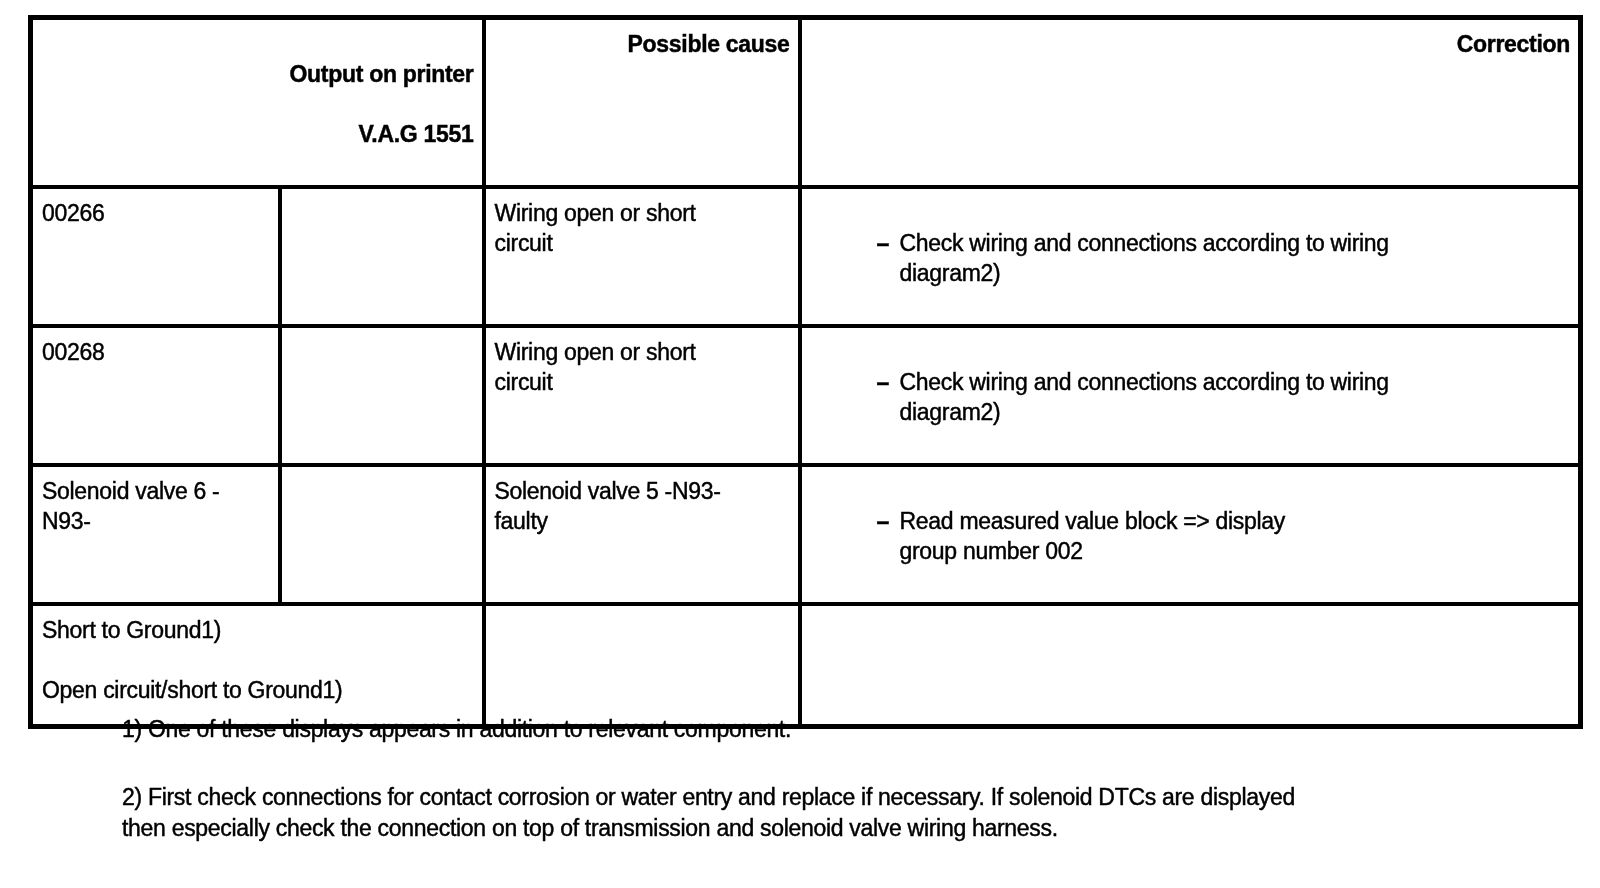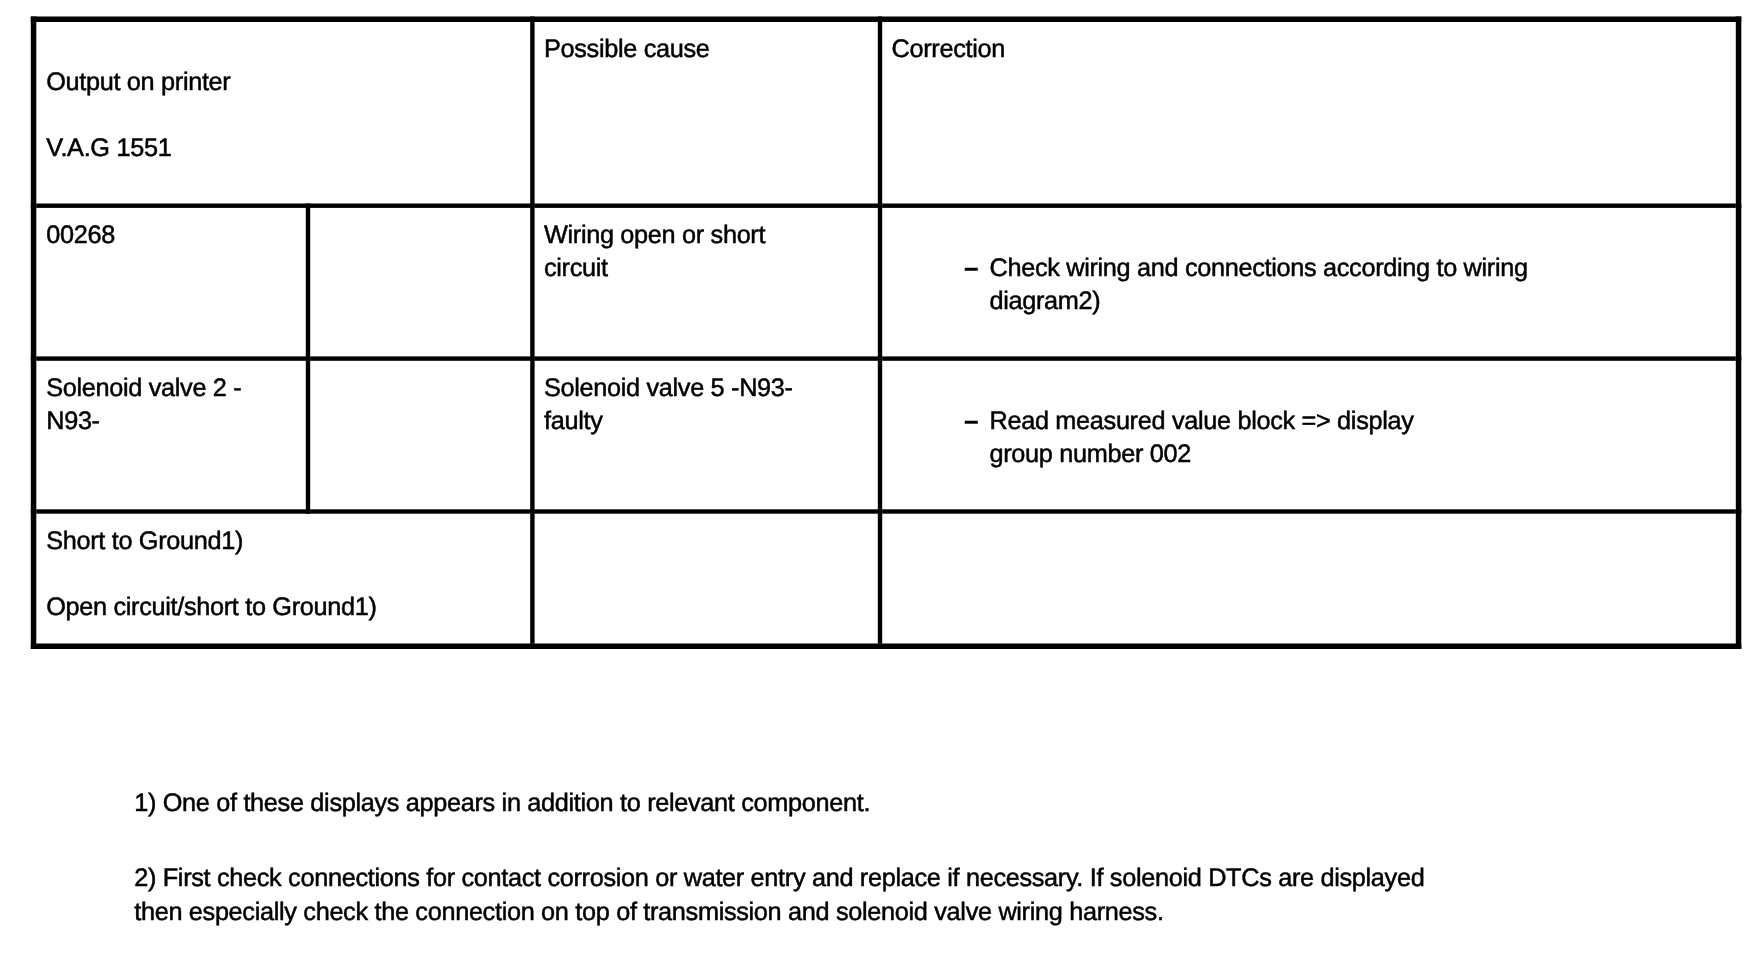--- a/index.html
+++ b/index.html
@@ -33,23 +33,23 @@
     vertical-align: top;
     box-sizing: border-box;
     font-size: 23px;
     line-height: 30px;
     white-space: pre-line;
     padding: 9px 8px 6px 9px;
     -webkit-text-stroke: 0.45px #000;
     overflow: hidden;
   }
   td.hdr {
-    font-weight: normal;
+    font-weight: bold;
     font-size: 25px;
-    text-align: left;
+    text-align: right;
     padding-top: 8px;
     -webkit-text-stroke: 0.3px #000;
   }
   .hdr-line2 {
   }
   td.cause {
     padding-left: 14px;
   }
   td.corr {
     padding-left: 0;
@@ -96,39 +96,52 @@
     <tbody>
         <tr style="height:112px">
       <td class="hdr" colspan="2">
         <div>Output on printer</div>
         <div class="hdr-line2">V.A.G 1551</div>
       </td>
       <td class="hdr">Possible cause</td>
       <td class="hdr">Correction</td>
     </tr>
 
+    <tr style="height:85px">
+      <td>00266</td>
+      <td></td>
+      <td class="cause">Wiring open or short
+circuit</td>
+      <td class="corr">
+        <div class="bullet-row">
+          <span class="bullet-dash">–</span>
+          <span class="bullet-text">Check wiring and connections according to wiring
+diagram2)</span>
+        </div>
+      </td>
+    </tr>
 
 
 
     <tr style="height:84px">
       <td>00268</td>
       <td></td>
       <td class="cause">Wiring open or short
 circuit</td>
       <td class="corr">
         <div class="bullet-row">
           <span class="bullet-dash">–</span>
           <span class="bullet-text">Check wiring and connections according to wiring
 diagram2)</span>
         </div>
       </td>
     </tr>
 
     <tr style="height:85px">
-      <td>Solenoid valve 2 -
+      <td>Solenoid valve 6 -
 N93-</td>
       <td></td>
       <td class="cause">Solenoid valve 5 -N93-
 faulty</td>
       <td class="corr">
         <div class="bullet-row">
           <span class="bullet-dash">–</span>
           <span class="bullet-text">Read measured value block =&gt; display
 group number 002</span>
         </div>

